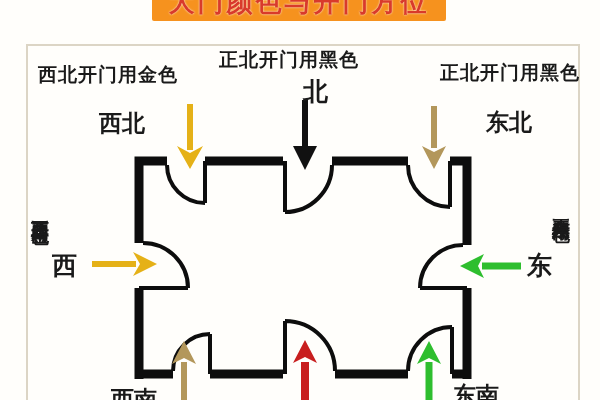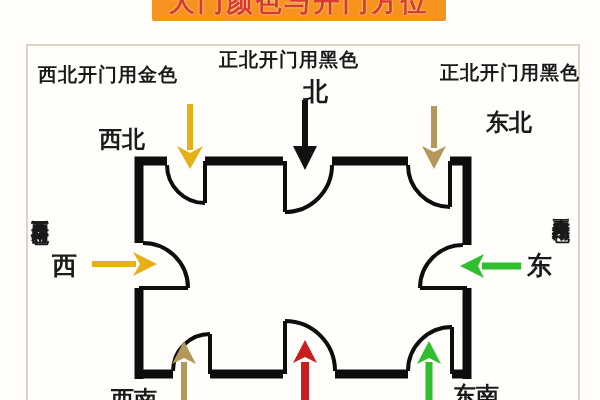--- a/index.html
+++ b/index.html
@@ -95,21 +95,21 @@
   <g>
     <line x1="429" y1="400" x2="429" y2="362" stroke-width="7" stroke="#2ebe2e"></line>
     <polygon points="429,341 417,364 429,358 441,364" fill="#2ebe2e"></polygon>
   </g>
 </svg>
 
 <div class="lbl instr" style="left:38px;top:65px">西北开门用金色</div>
 <div class="lbl instr" style="left:219px;top:50px">正北开门用黑色</div>
 <div class="lbl instr" style="left:440px;top:63px">正北开门用黑色</div>
 
-<div class="lbl dir" style="left:99px;top:127px">西北</div>
+<div class="lbl dir" style="left:99px;top:111px">西北</div>
 <div class="lbl dir-big" style="left:303px;top:78px">北</div>
 <div class="lbl dir" style="left:486px;top:110px">东北</div>
 
 <div class="lbl vert" style="left:30px;top:206px">正西开门用金色</div>
 <div class="lbl dir-big" style="left:52px;top:252px">西</div>
 
 <div class="lbl vert" style="left:551px;top:204px">正东开门用绿色</div>
 <div class="lbl dir-big" style="left:527px;top:252px">东</div>
 
 <div class="lbl dir" style="left:111px;top:387px">西南</div>

